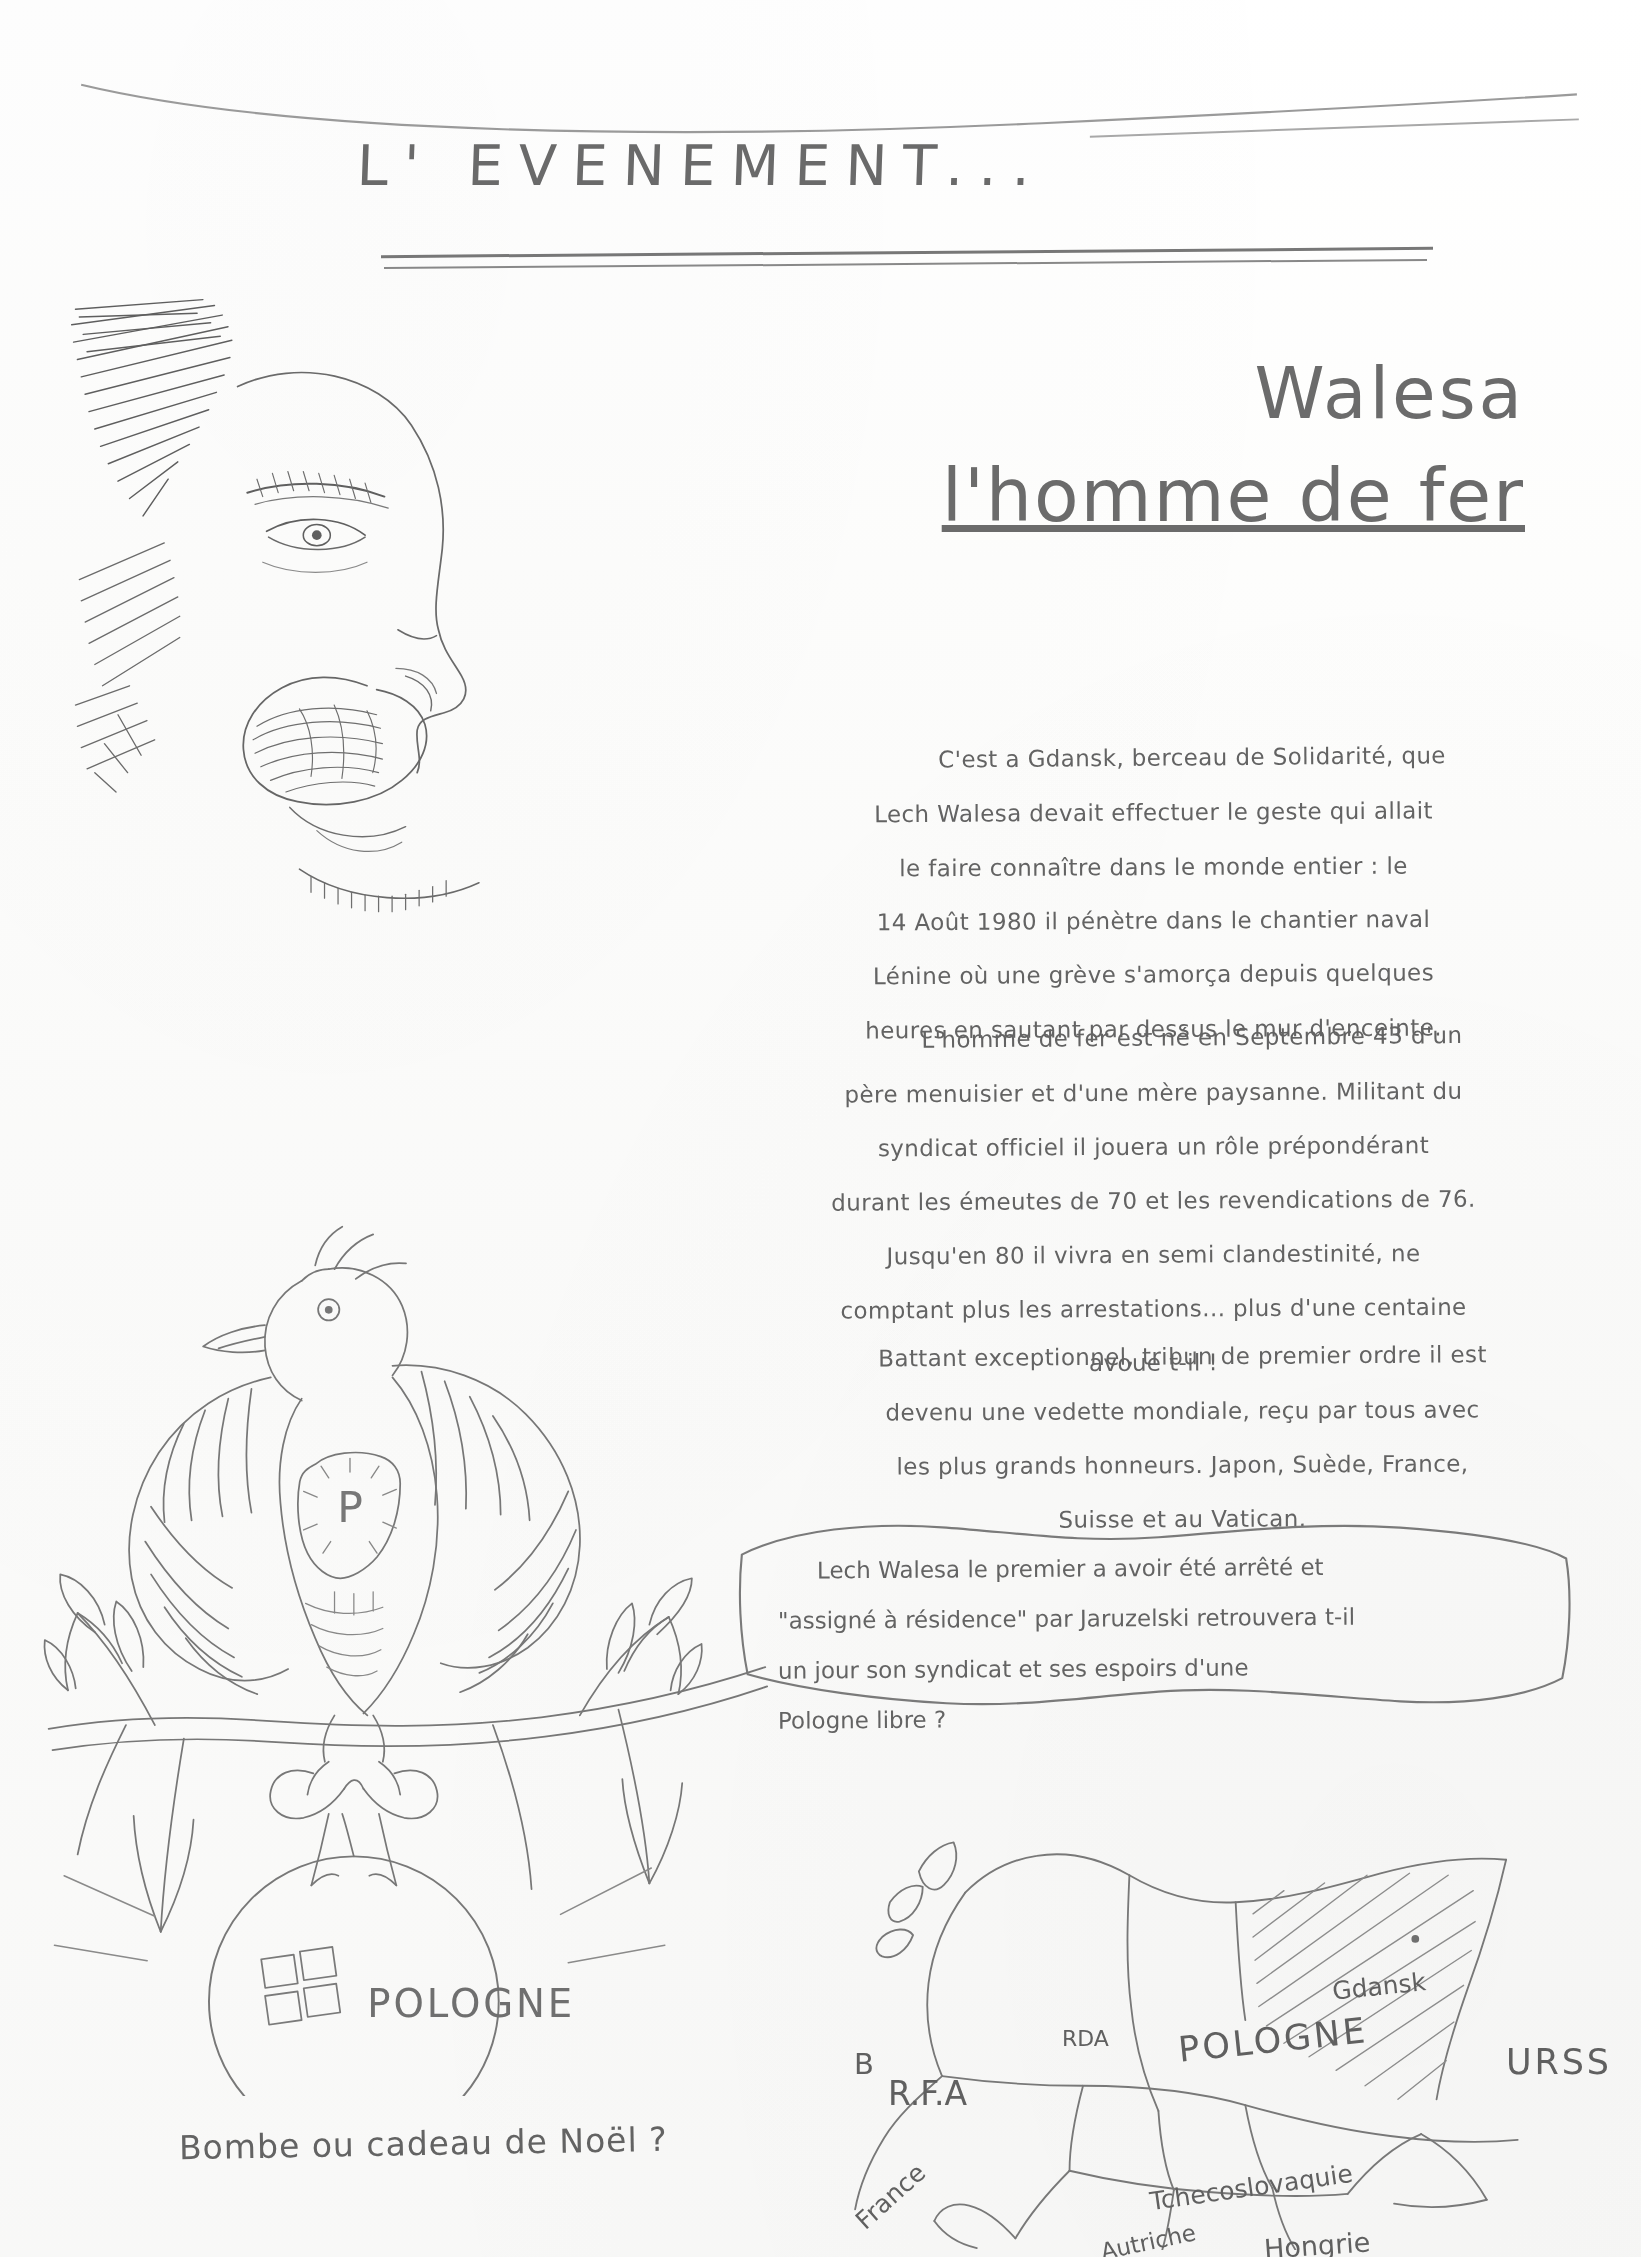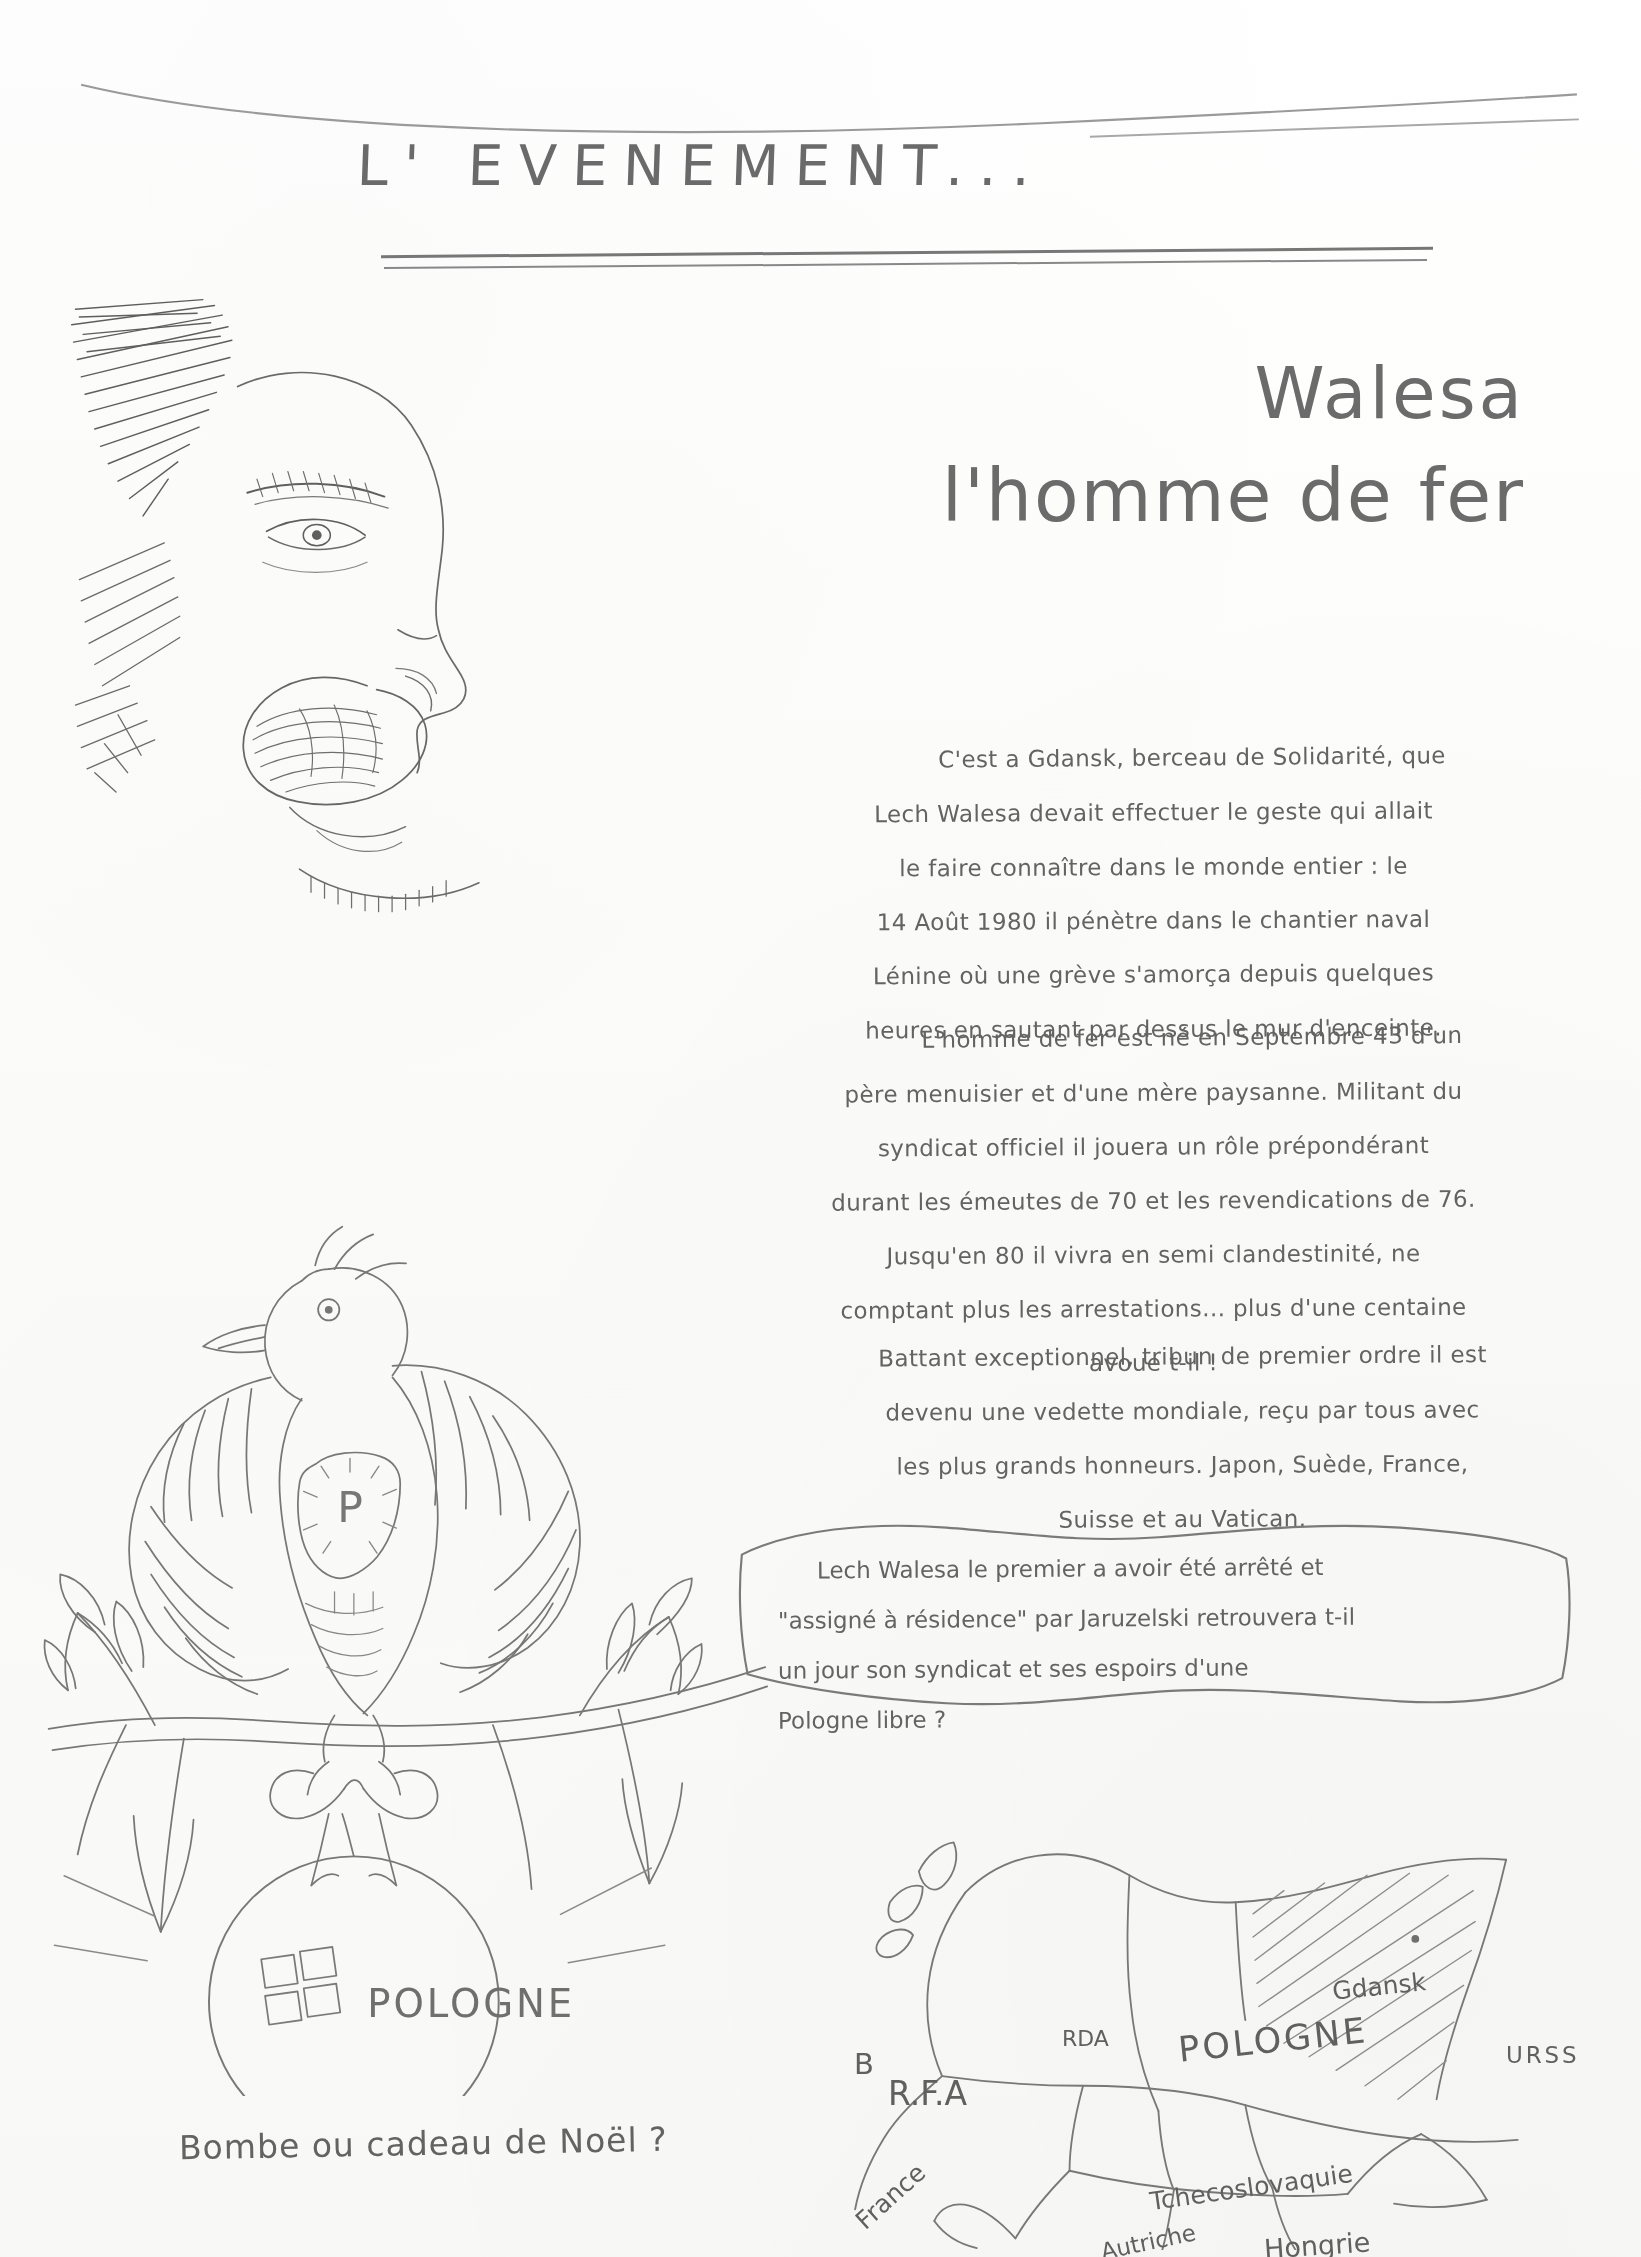--- a/index.html
+++ b/index.html
@@ -80,20 +80,21 @@
   #title-line-1 {
     font-size: 71px;
     letter-spacing: 2.9px;
     line-height: 1.05;
   }
   #title-line-2 {
     font-size: 73px;
     letter-spacing: 1.9px;
     margin-top: 21px;
     margin-left: -19.3px;
+    text-decoration: underline;
   }
 
   
   .para {
     position: absolute;
     color: #636363;
     font-size: 23px;
     line-height: 54px;
     letter-spacing: 0.4px;
     width: 763px;
@@ -534,21 +535,21 @@
 
         <circle cx="606" cy="178" r="4" fill="#6f6f6f" stroke="none"></circle>
       </g>
     </svg>
     <div>
       <span class="map-label hand" style="left:24px;top:280px;font-size:29px">B</span>
       <span class="map-label hand" style="left:58px;top:307px;font-size:33px">R.F.A</span>
       <span class="map-label hand" style="left:232px;top:259px;font-size:22px">RDA</span>
       <span class="map-label hand" style="left:348px;top:253px;font-size:35px;letter-spacing:2.9px;transform:rotate(-6deg)">POLOGNE</span>
       <span class="map-label hand" style="left:502px;top:205px;font-size:25px;transform:rotate(-6deg)">Gdansk</span>
-      <span class="map-label hand" style="left:676px;top:275px;font-size:23px;letter-spacing:2.9px">URSS</span>
+      <span class="map-label hand" style="left:676px;top:275px;font-size:35px;letter-spacing:2.9px">URSS</span>
       <span class="map-label hand" style="left:319px;top:406px;font-size:25px;transform:rotate(-8deg)">Tchecoslovaquie</span>
       <span class="map-label hand" style="left:270px;top:462px;font-size:23px;transform:rotate(-12deg)">Autriche</span>
       <span class="map-label hand" style="left:434px;top:463px;font-size:27px;transform:rotate(-4deg)">Hongrie</span>
 
       <span class="map-label hand" style="left:19.3px;top:415px;font-size:25px;transform:rotate(-42deg)">France</span>
     </div>
   </div>
 
 </div>
 

